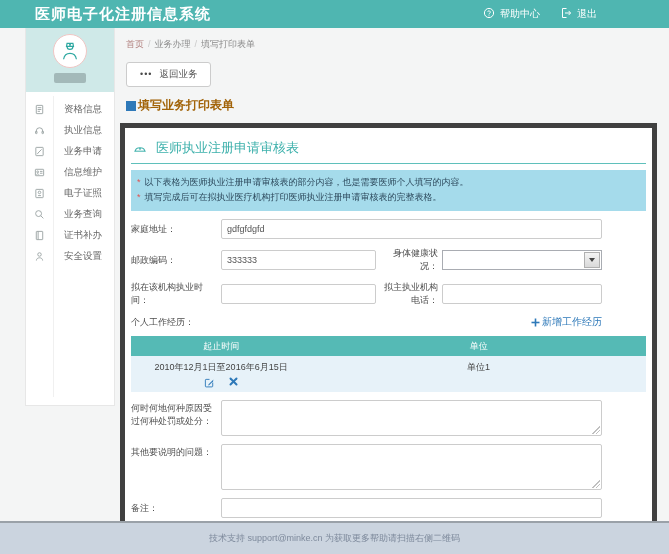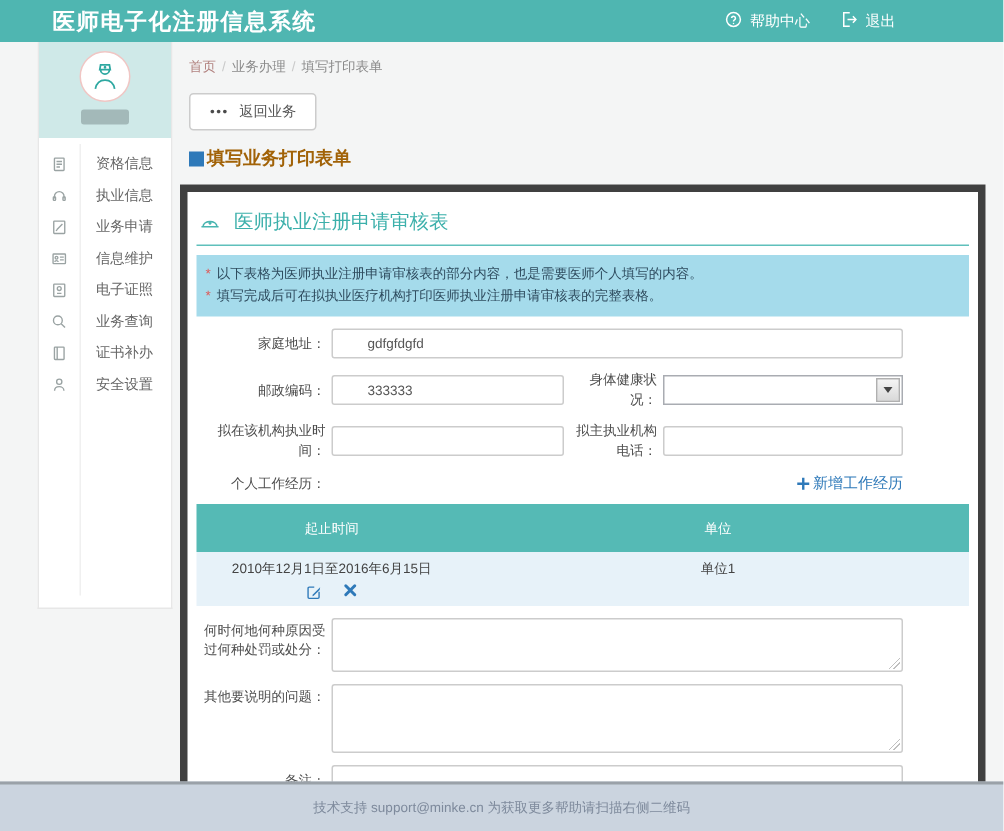--- a/index.html
+++ b/index.html
@@ -56,41 +56,41 @@
     display:flex; align-items:center; gap:9px; padding:5px 2px 6px 2px;
     border-bottom:1px solid #5fc0bb; color:#3cb0ab; font-size:13px;
   }
   .notice { margin-top:6px; background:#a5dbeb; padding:5px 10px 6px 6px; }
   .notice-line { font-size:9px; color:#2e4b5e; line-height:15px; }
   .notice-line .star { color:#e05452; margin-right:4px; }
 
   .form-area { margin:4px 44px 0 0; }
   .row { display:flex; align-items:center; margin-top:8px; }
   .row.top { align-items:flex-start; }
-  .flabel { width:90px; padding-right:4px; flex-shrink:0; text-align:right; font-size:9px; color:#4d4d4d; line-height:13px; }
+  .flabel { width:90px; padding-right:4px; flex-shrink:0; text-align:left; font-size:9px; color:#4d4d4d; line-height:13px; }
   .row.top .flabel { padding-top:2px; }
   input.text {
     flex:1; height:20px; border:1px solid #ccc; border-radius:2px;
-    font-size:9px; color:#555; padding:0 23px; outline:none; min-width:0;
+    font-size:9px; color:#555; padding:0 5px; outline:none; min-width:0;
     font-family:"Liberation Sans","DejaVu Sans",sans-serif;
   }
   input.text.fixed155 { flex:0 0 155px; }
   .right-label { flex:1; text-align:right; font-size:9px; color:#4d4d4d; padding-right:4px; }
   .selectbox { position:relative; width:160px; height:20px; background:#fff; border:1px solid #a9acb2; flex-shrink:0; cursor:pointer; }
   .select-btn {
     position:absolute; top:1px; right:1px; bottom:1px; width:16px;
     background:linear-gradient(#f4f4f4,#d9d9d9); border:1px solid #b0b0b0;
     display:flex; align-items:center; justify-content:center;
   }
   .select-arrow { width:0; height:0; border-left:3px solid transparent; border-right:3px solid transparent; border-top:4px solid #444; }
   .add-link { margin-left:auto; display:flex; align-items:center; gap:2px; color:#2e79b9; font-size:10px; cursor:pointer; }
 
   
   .wtable { margin-top:7px; }
-  .thead { display:flex; background:#55bab5; height:32px; align-items:center; }
+  .thead { display:flex; background:#55bab5; height:20px; align-items:center; }
   .th { color:#fff; font-size:9px; text-align:center; }
   .col1 { width:35%; } .col2 { width:65%; }
   .trow { display:flex; background:#e7f2f9; padding:5px 0 4px 0; }
   .td { font-size:9px; color:#444; text-align:center; }
   .row-actions { margin-top:3px; display:flex; justify-content:center; gap:14px; }
   .act { cursor:pointer; }
 
   .ta-wrap { position:relative; flex:1; display:flex; min-width:0; }
   textarea {
     flex:1; border:1px solid #ccc; border-radius:2px; resize:none; outline:none;

